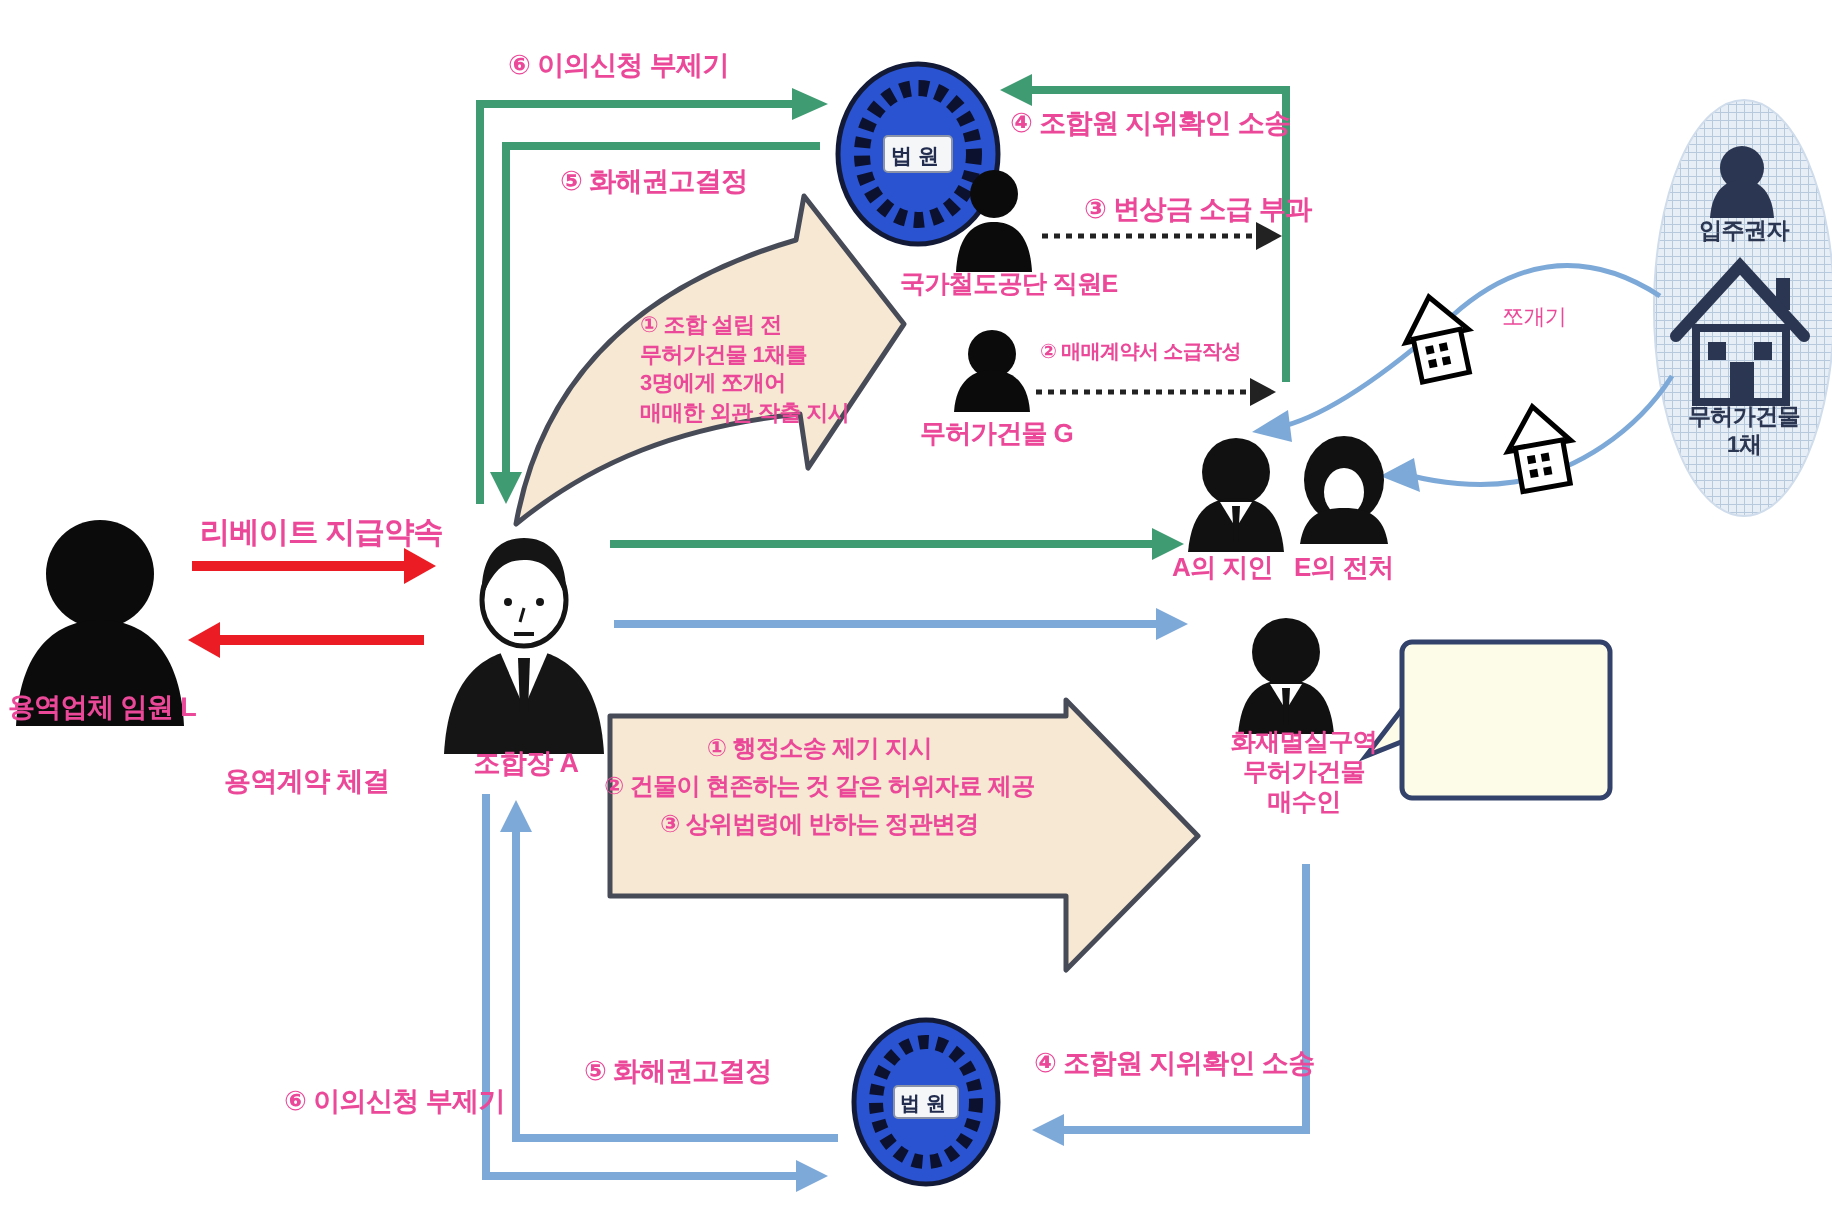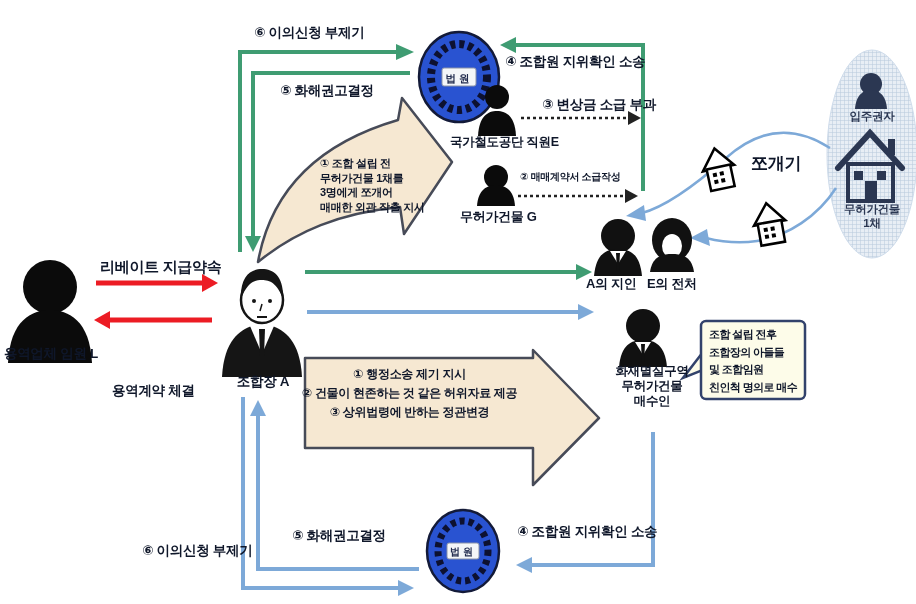--- a/index.html
+++ b/index.html
@@ -1,19 +1,19 @@
 <!DOCTYPE html>
 <html><head>
 <meta charset="utf-8">
 <style>
   html,body{margin:0;padding:0;background:#fff;}
   #canvas{position:relative;width:916px;height:604px;background:#ffffff;overflow:hidden;
           font-family:"Liberation Sans","DejaVu Sans",sans-serif;}
   #art{position:absolute;left:0;top:0;z-index:1;}
-  .lbl{position:absolute;z-index:2;font-weight:700;color:#0f172a;white-space:pre-line;
+  .lbl{position:absolute;z-index:2;font-weight:700;color:#ec4899;white-space:pre-line;
        line-height:1.25;letter-spacing:-0.3px;}
   .ctr{text-align:center;}
   .navy{color:#2b3752;}
 </style>
 </head>
 <body>
 
 <div id="canvas">
 
 <svg id="art" width="916" height="604" viewBox="0 0 916 604">
@@ -197,26 +197,22 @@
 
 <div class="lbl" style="left:586px;top:276px;font-size:13px;">A의 지인</div>
 <div class="lbl" style="left:647px;top:276px;font-size:13px;">E의 전처</div>
 
 <div class="lbl" style="left:302px;top:365px;font-size:12px;line-height:19px;text-align:center;">① 행정소송 제기 지시
 ② 건물이 현존하는 것 같은 허위자료 제공
 ③ 상위법령에 반하는 정관변경</div>
 <div class="lbl ctr" style="left:598px;top:364px;width:108px;font-size:12.5px;line-height:15px;">화재멸실구역
 무허가건물
 매수인</div>
-<div class="lbl" style="left:709px;top:326px;width:92px;font-size:11px;line-height:17.5px;letter-spacing:-0.6px;">조합 설립 전후
-조합장의 아들들
-및 조합임원
-친인척 명의로 매수</div>
-
-<div class="lbl" style="left:751px;top:153px;font-size:17px;font-weight:700;">쪼개기</div>
+
+<div class="lbl" style="left:751px;top:153px;font-size:11px;font-weight:400;">쪼개기</div>
 <div class="lbl ctr navy" style="left:843px;top:109px;width:58px;font-size:11.5px;">입주권자</div>
 <div class="lbl ctr navy" style="left:838px;top:202px;width:68px;font-size:11.5px;line-height:14px;">무허가건물
 1채</div>
 
 <div class="lbl" style="left:292px;top:528px;font-size:13.5px;">⑤ 화해권고결정</div>
 <div class="lbl" style="left:142px;top:543px;font-size:13.5px;">⑥ 이의신청 부제기</div>
 <div class="lbl" style="left:517px;top:524px;font-size:13.5px;">④ 조합원 지위확인 소송</div>
 
 </div>
 

